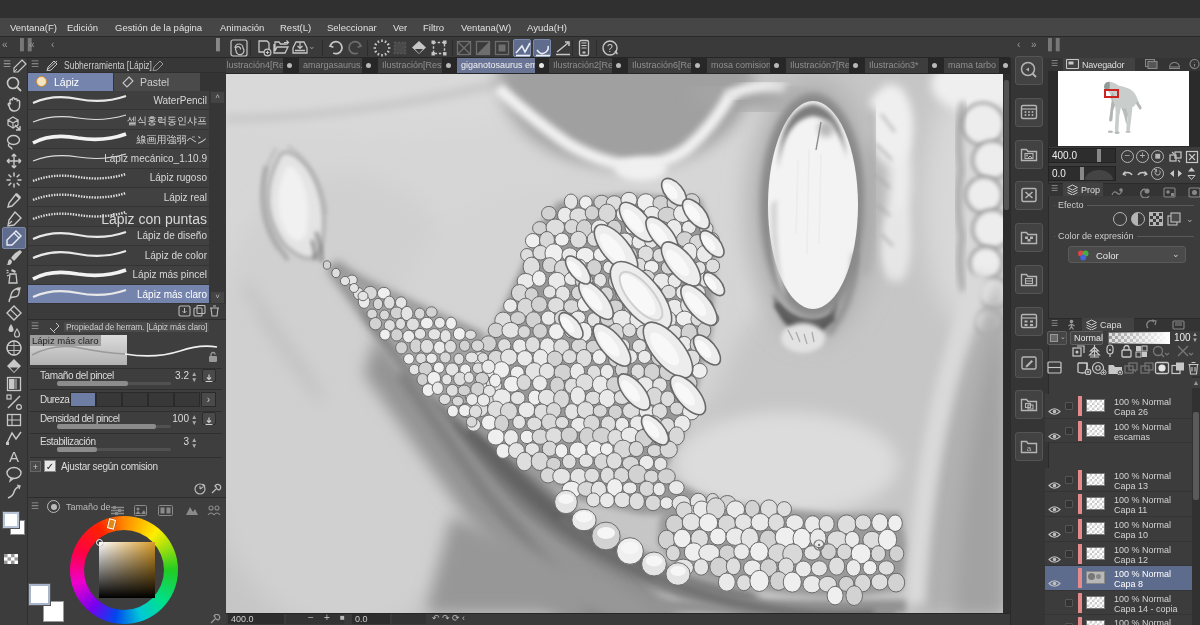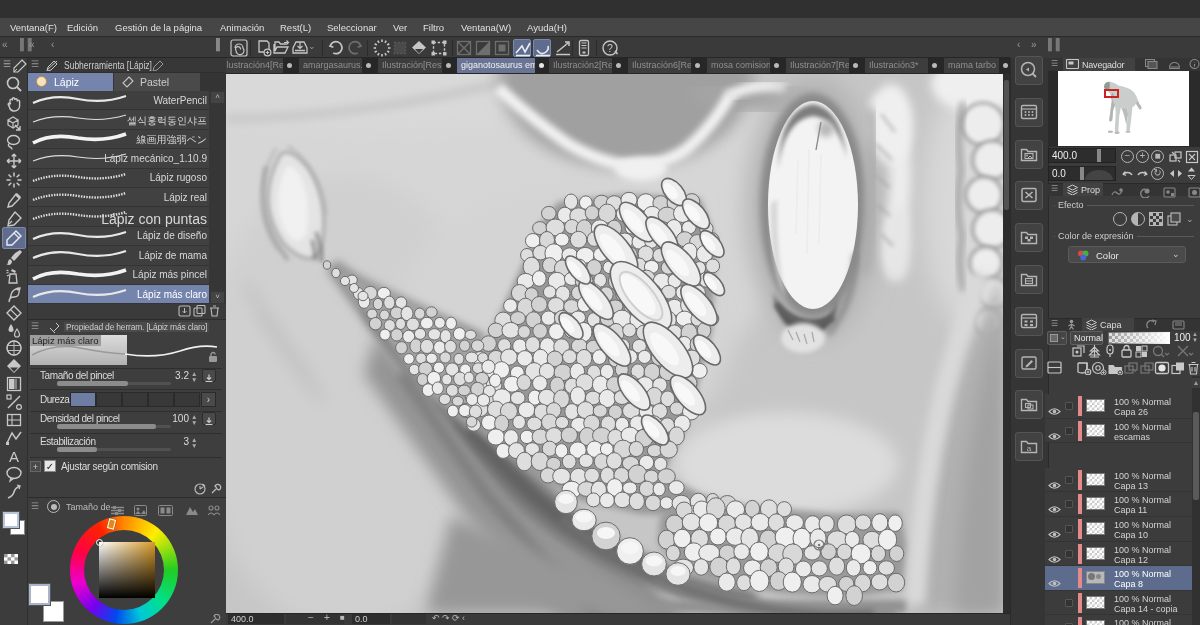--- a/index.html
+++ b/index.html
@@ -309,21 +309,21 @@
     <div class="abs" style="right:993px;top:210.9px;color:#d8d8d8;font-size:14px;white-space:nowrap">Lápiz con puntas</div>
     <div class="abs" style="left:28px;top:226.8px;width:181px;height:19.4px;background:#414141;border-bottom:1px solid #343434"></div>
     <div class="abs" style="left:30px;top:226.8px;width:100px;height:19.4px"><svg width="100" height="19" viewBox="0 0 100 19" style="">
         <path d="M3,12 q20,-9 45,-4 q25,5 48,-3" fill="none" stroke="#e8e8e8" stroke-width="2.2"></path>
       </svg></div>
     <div class="abs" style="right:993px;top:230.3px;color:#d8d8d8;font-size:10px;white-space:nowrap">Lápiz de diseño</div>
     <div class="abs" style="left:28px;top:246.2px;width:181px;height:19.4px;background:#3f3f3f;border-bottom:1px solid #343434"></div>
     <div class="abs" style="left:30px;top:246.2px;width:100px;height:19.4px"><svg width="100" height="19" viewBox="0 0 100 19" style="">
         <path d="M3,12 q20,-9 45,-4 q25,5 48,-3" fill="none" stroke="#e8e8e8" stroke-width="2.2"></path>
       </svg></div>
-    <div class="abs" style="right:993px;top:249.7px;color:#d8d8d8;font-size:10px;white-space:nowrap">Lápiz de mama</div>
+    <div class="abs" style="right:993px;top:249.7px;color:#d8d8d8;font-size:10px;white-space:nowrap">Lápiz de color</div>
     <div class="abs" style="left:28px;top:265.6px;width:181px;height:19.4px;background:#414141;border-bottom:1px solid #343434"></div>
     <div class="abs" style="left:30px;top:265.6px;width:100px;height:19.4px"><svg width="100" height="19" viewBox="0 0 100 19" style="">
         <path d="M3,13 q18,-10 45,-5 q26,4 48,-4" fill="none" stroke="#f2f2f2" stroke-width="3.6"></path>
       </svg></div>
     <div class="abs" style="right:993px;top:269.1px;color:#d8d8d8;font-size:10px;white-space:nowrap">Lápiz más pincel</div>
     <div class="abs" style="left:28px;top:285.0px;width:181px;height:19.4px;background:#7484ac;border-bottom:1px solid #343434"></div>
     <div class="abs" style="left:30px;top:285.0px;width:100px;height:19.4px"><svg width="100" height="19" viewBox="0 0 100 19" style="">
         <path d="M3,12 q20,-9 45,-4 q25,5 48,-3" fill="none" stroke="#e8e8e8" stroke-width="2.2"></path>
       </svg></div>
     <div class="abs" style="right:993px;top:288.5px;color:#fff;font-size:10px;white-space:nowrap">Lápiz más claro</div>

